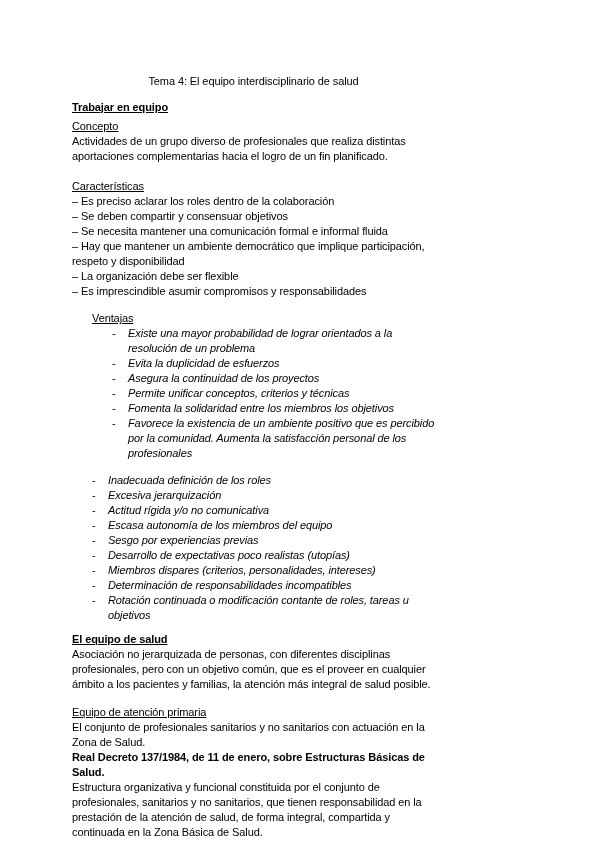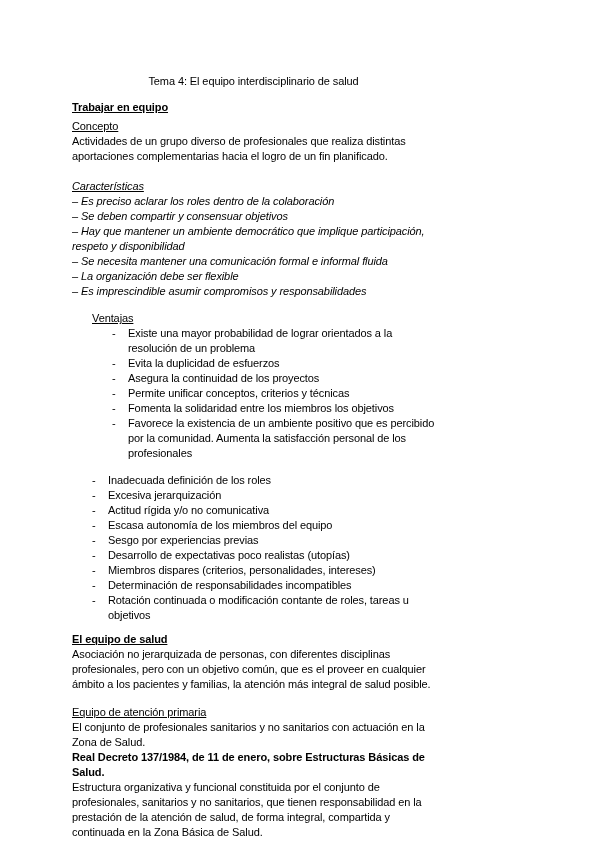--- a/index.html
+++ b/index.html
@@ -27,37 +27,38 @@
   }
   .h-bold {
     font-weight: bold;
     text-decoration: underline;
   }
   .h-sub {
     text-decoration: underline;
   }
   .sec-trabajar { margin-bottom: 4px; }
   .sec-concepto { margin-bottom: 15px; }
-  .sec-caracteristicas { margin-bottom: 12px; font-style: italic; }
+  .sec-caracteristicas { margin-bottom: 12px; }
   .sec-ventajas { margin-bottom: 12px; margin-left: 20px; }
   .sec-errores { margin-bottom: 9px; }
   .sec-equipo-salud { margin-bottom: 13px; }
   .para { }
   .dash-item { }
   .li {
     display: flex;
     align-items: flex-start;
   }
   .li .marker {
     flex: none;
     margin-left: 20px;
     width: 16px;
   }
   .li .li-text {
     flex: 1;
+    font-style: italic;
   }
   .bold-line {
     font-weight: bold;
   }
 </style>
 </head>
 <body>
 
 <div class="page">
 
@@ -69,22 +70,22 @@
 
   <div class="sec-concepto">
     <div class="h-sub">Concepto</div>
     <div class="para">Actividades de un grupo diverso de profesionales que realiza distintas aportaciones complementarias hacia el logro de un fin planificado.</div>
   </div>
 
   <div class="sec-caracteristicas">
     <div class="h-sub">Características</div>
     <div class="dash-item">– Es preciso aclarar los roles dentro de la colaboración</div>
     <div class="dash-item">– Se deben compartir y consensuar objetivos</div>
+    <div class="dash-item">– Se necesita mantener una comunicación formal e informal fluida</div>
     <div class="dash-item">– Hay que mantener un ambiente democrático que implique participación, respeto y disponibilidad</div>
-    <div class="dash-item">– Se necesita mantener una comunicación formal e informal fluida</div>
     <div class="dash-item">– La organización debe ser flexible</div>
     <div class="dash-item">– Es imprescindible asumir compromisos y responsabilidades</div>
   </div>
 
   <div class="sec-ventajas">
     <div class="h-sub">Ventajas</div>
     <div class="li">
       <span class="marker">-</span>
       <span class="li-text">Existe una mayor probabilidad de lograr orientados a la resolución de un problema</span>
     </div>

